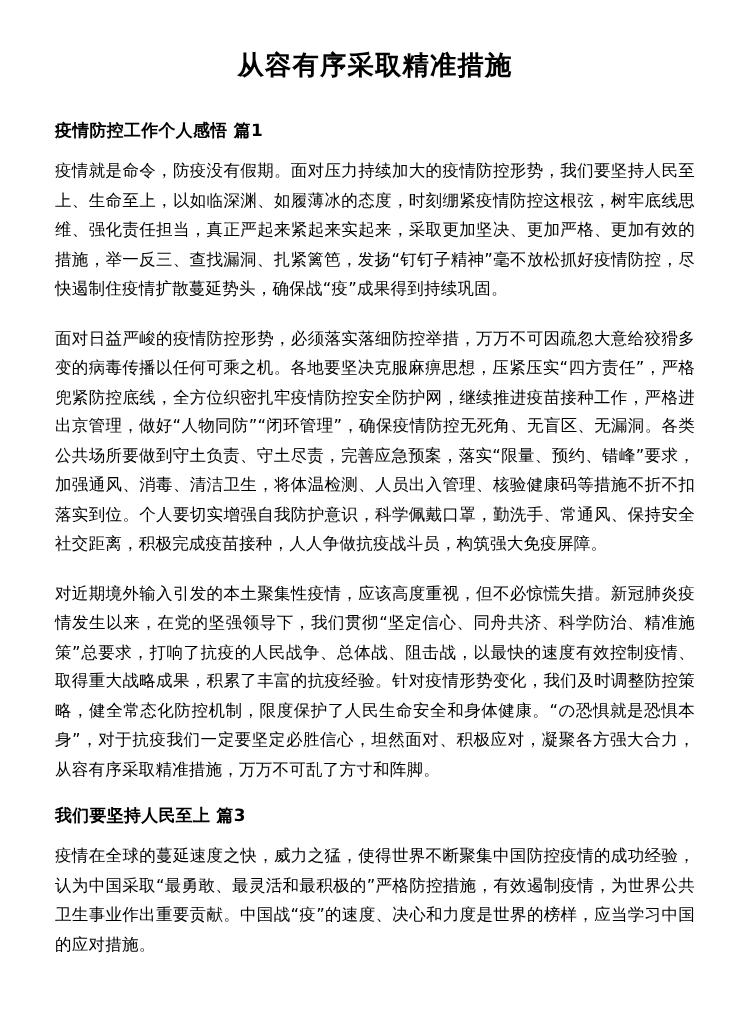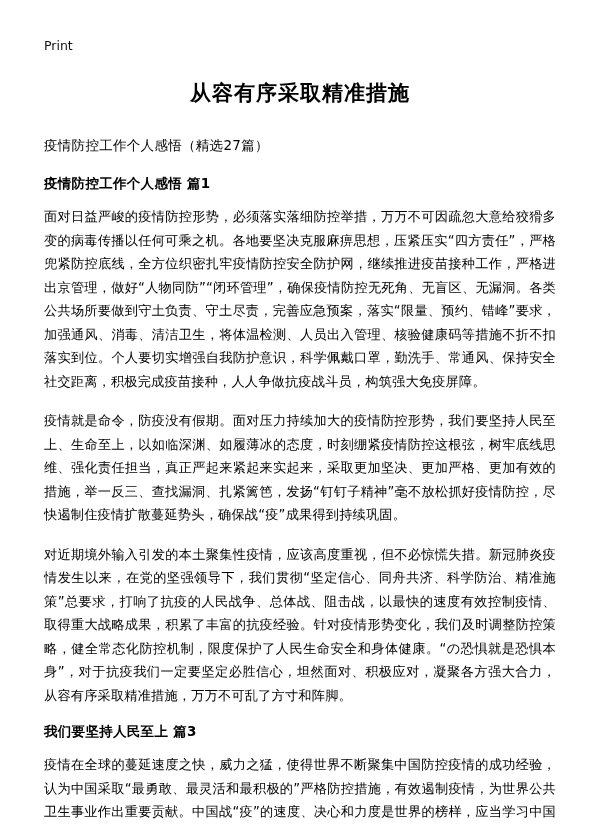--- a/index.html
+++ b/index.html
@@ -57,30 +57,28 @@
   }
   .section {
     margin-bottom: 4px;
   }
 </style>
 </head>
 <body>
 
 <div class="page">
 
-  <div class="print-label">Print</div>
 
   <h1 class="doc-title">从容有序采取精准措施</h1>
 
-  <div class="subtitle">疫情防控工作个人感悟（精选27篇）</div>
 
   <div class="section">
     <div class="section-heading">疫情防控工作个人感悟 篇1</div>
+    <p class="para">疫情就是命令，防疫没有假期。面对压力持续加大的疫情防控形势，我们要坚持人民至上、生命至上，以如临深渊、如履薄冰的态度，时刻绷紧疫情防控这根弦，树牢底线思维、强化责任担当，真正严起来紧起来实起来，采取更加坚决、更加严格、更加有效的措施，举一反三、查找漏洞、扎紧篱笆，发扬“钉钉子精神”毫不放松抓好疫情防控，尽快遏制住疫情扩散蔓延势头，确保战“疫”成果得到持续巩固。</p>
     <p class="para">面对日益严峻的疫情防控形势，必须落实落细防控举措，万万不可因疏忽大意给狡猾多变的病毒传播以任何可乘之机。各地要坚决克服麻痹思想，压紧压实“四方责任”，严格兜紧防控底线，全方位织密扎牢疫情防控安全防护网，继续推进疫苗接种工作，严格进出京管理，做好“人物同防”“闭环管理”，确保疫情防控无死角、无盲区、无漏洞。各类公共场所要做到守土负责、守土尽责，完善应急预案，落实“限量、预约、错峰”要求，加强通风、消毒、清洁卫生，将体温检测、人员出入管理、核验健康码等措施不折不扣落实到位。个人要切实增强自我防护意识，科学佩戴口罩，勤洗手、常通风、保持安全社交距离，积极完成疫苗接种，人人争做抗疫战斗员，构筑强大免疫屏障。</p>
-    <p class="para">疫情就是命令，防疫没有假期。面对压力持续加大的疫情防控形势，我们要坚持人民至上、生命至上，以如临深渊、如履薄冰的态度，时刻绷紧疫情防控这根弦，树牢底线思维、强化责任担当，真正严起来紧起来实起来，采取更加坚决、更加严格、更加有效的措施，举一反三、查找漏洞、扎紧篱笆，发扬“钉钉子精神”毫不放松抓好疫情防控，尽快遏制住疫情扩散蔓延势头，确保战“疫”成果得到持续巩固。</p>
   </div>
 
   <div class="section">
     <p class="para">对近期境外输入引发的本土聚集性疫情，应该高度重视，但不必惊慌失措。新冠肺炎疫情发生以来，在党的坚强领导下，我们贯彻“坚定信心、同舟共济、科学防治、精准施策”总要求，打响了抗疫的人民战争、总体战、阻击战，以最快的速度有效控制疫情、取得重大战略成果，积累了丰富的抗疫经验。针对疫情形势变化，我们及时调整防控策略，健全常态化防控机制，限度保护了人民生命安全和身体健康。“の恐惧就是恐惧本身”，对于抗疫我们一定要坚定必胜信心，坦然面对、积极应对，凝聚各方强大合力，从容有序采取精准措施，万万不可乱了方寸和阵脚。</p>
   </div>
 
   <div class="section">
     <div class="section-heading">我们要坚持人民至上 篇3</div>
     <p class="para">疫情在全球的蔓延速度之快，威力之猛，使得世界不断聚集中国防控疫情的成功经验，认为中国采取“最勇敢、最灵活和最积极的”严格防控措施，有效遏制疫情，为世界公共卫生事业作出重要贡献。中国战“疫”的速度、决心和力度是世界的榜样，应当学习中国的应对措施。</p>
 

